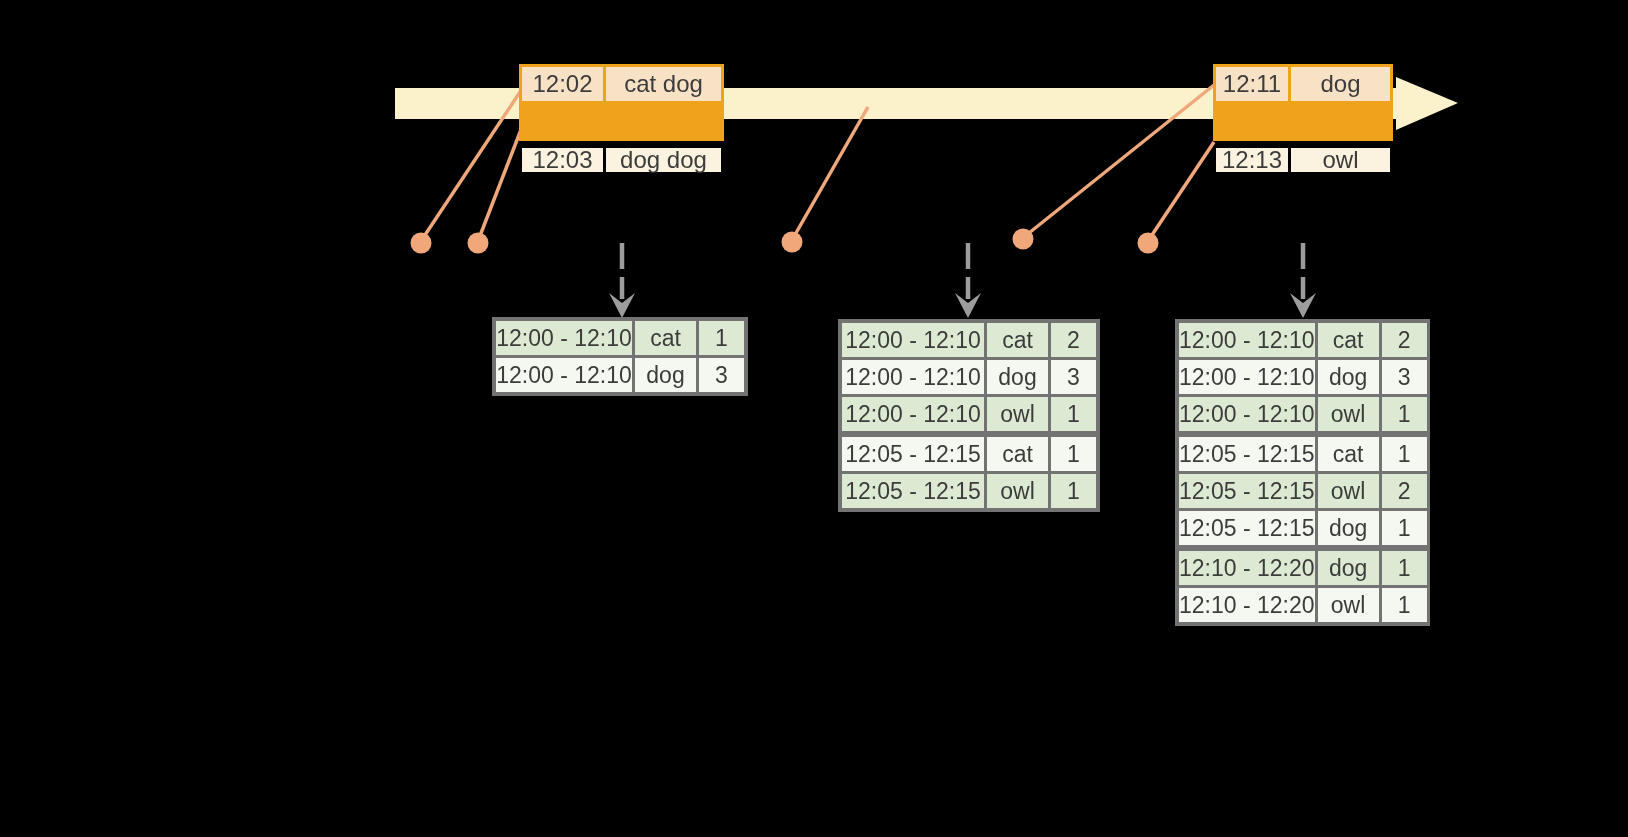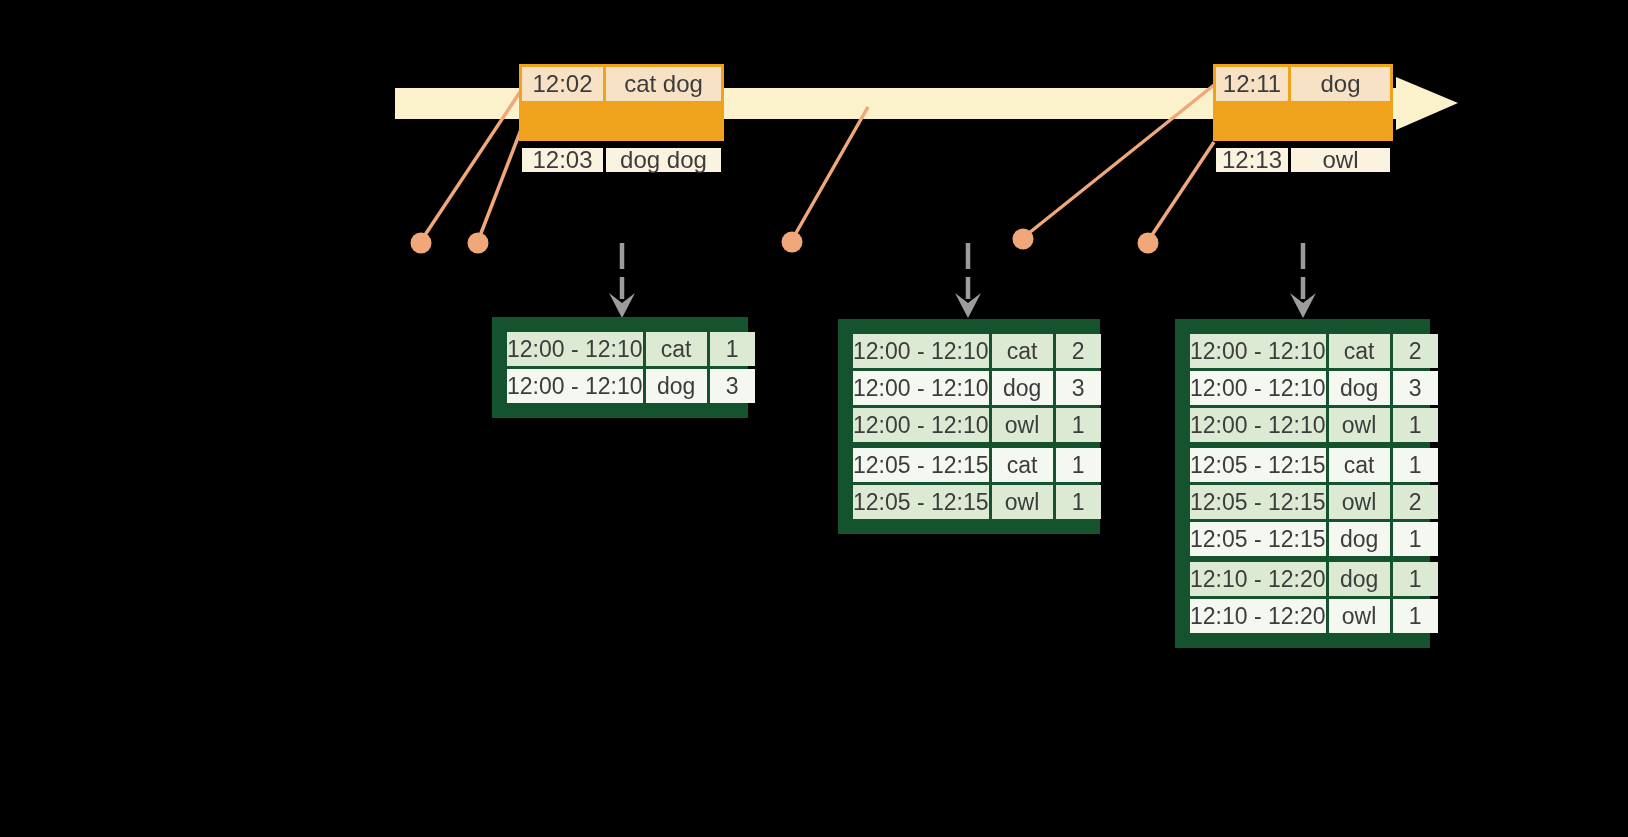--- a/index.html
+++ b/index.html
@@ -29,22 +29,22 @@
     display:flex;align-items:center;justify-content:center;
     font-size:24px;line-height:1;white-space:nowrap;
   }
   .ev-dark{background:#F8E2C6;}
   .ev-light{background:#FCF2E0;margin-top:44px;}
   .ev-mid{background:#FBEBD4;}
 
   
   .result-table{
     position:absolute;
-    background:#14532d;
-    padding:15px;
+    background:#737373;
+    padding:4px;
     display:flex;flex-direction:column;gap:3px;
     box-sizing:border-box;
   }
   .t-row{display:grid;grid-template-columns:1fr 61px 45px;gap:3px;height:34px;}
   .t-row.group-start{margin-top:3px;}
   .t-row .cell{font-size:23px;}
   .tr-green .cell{background:#DCEAD3;}
   .tr-white .cell{background:#F4F8F0;}
 </style>
 </head>

